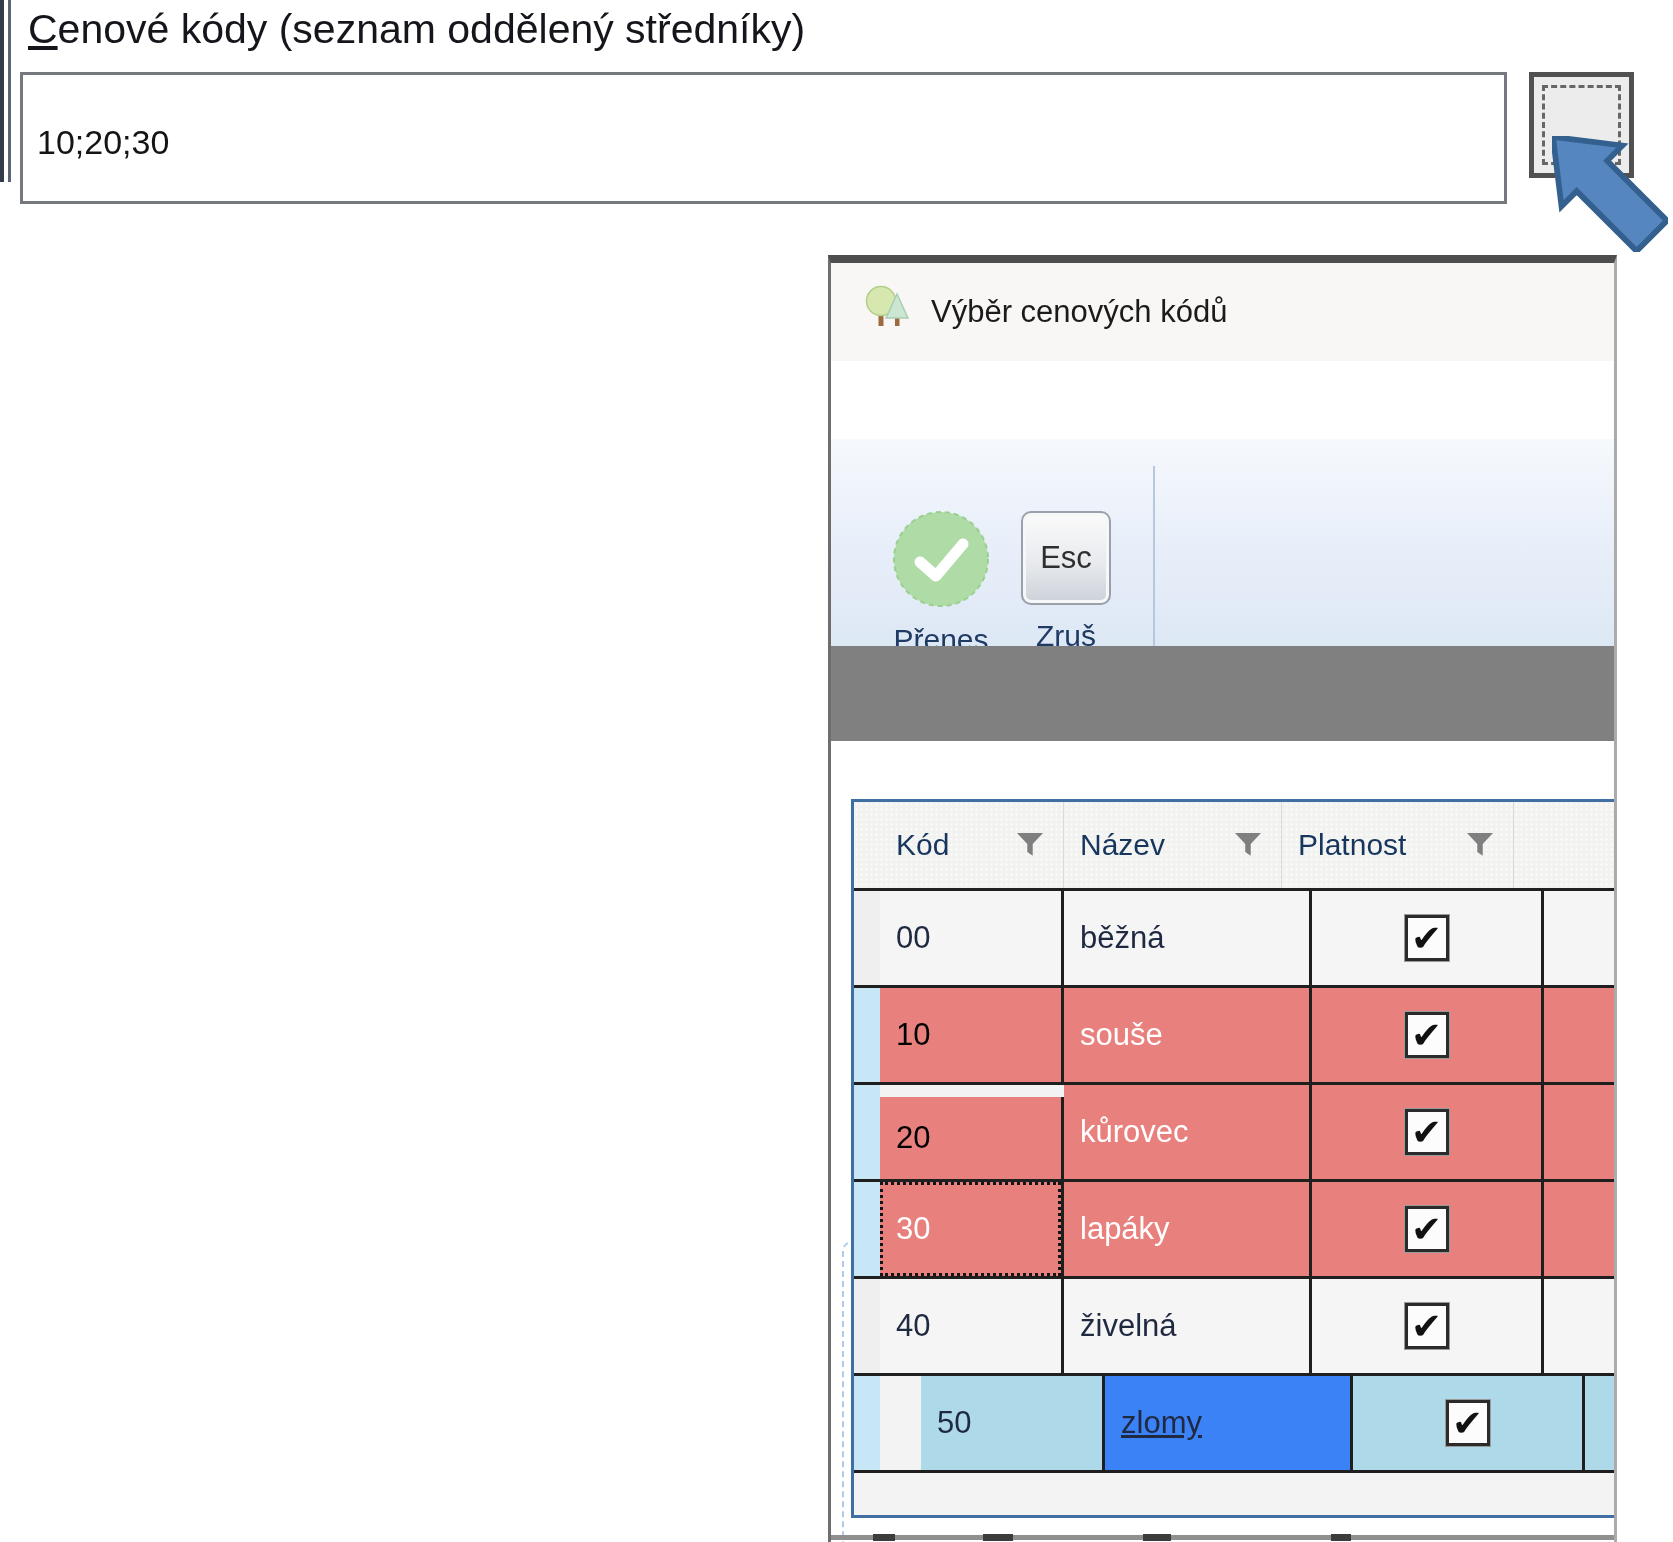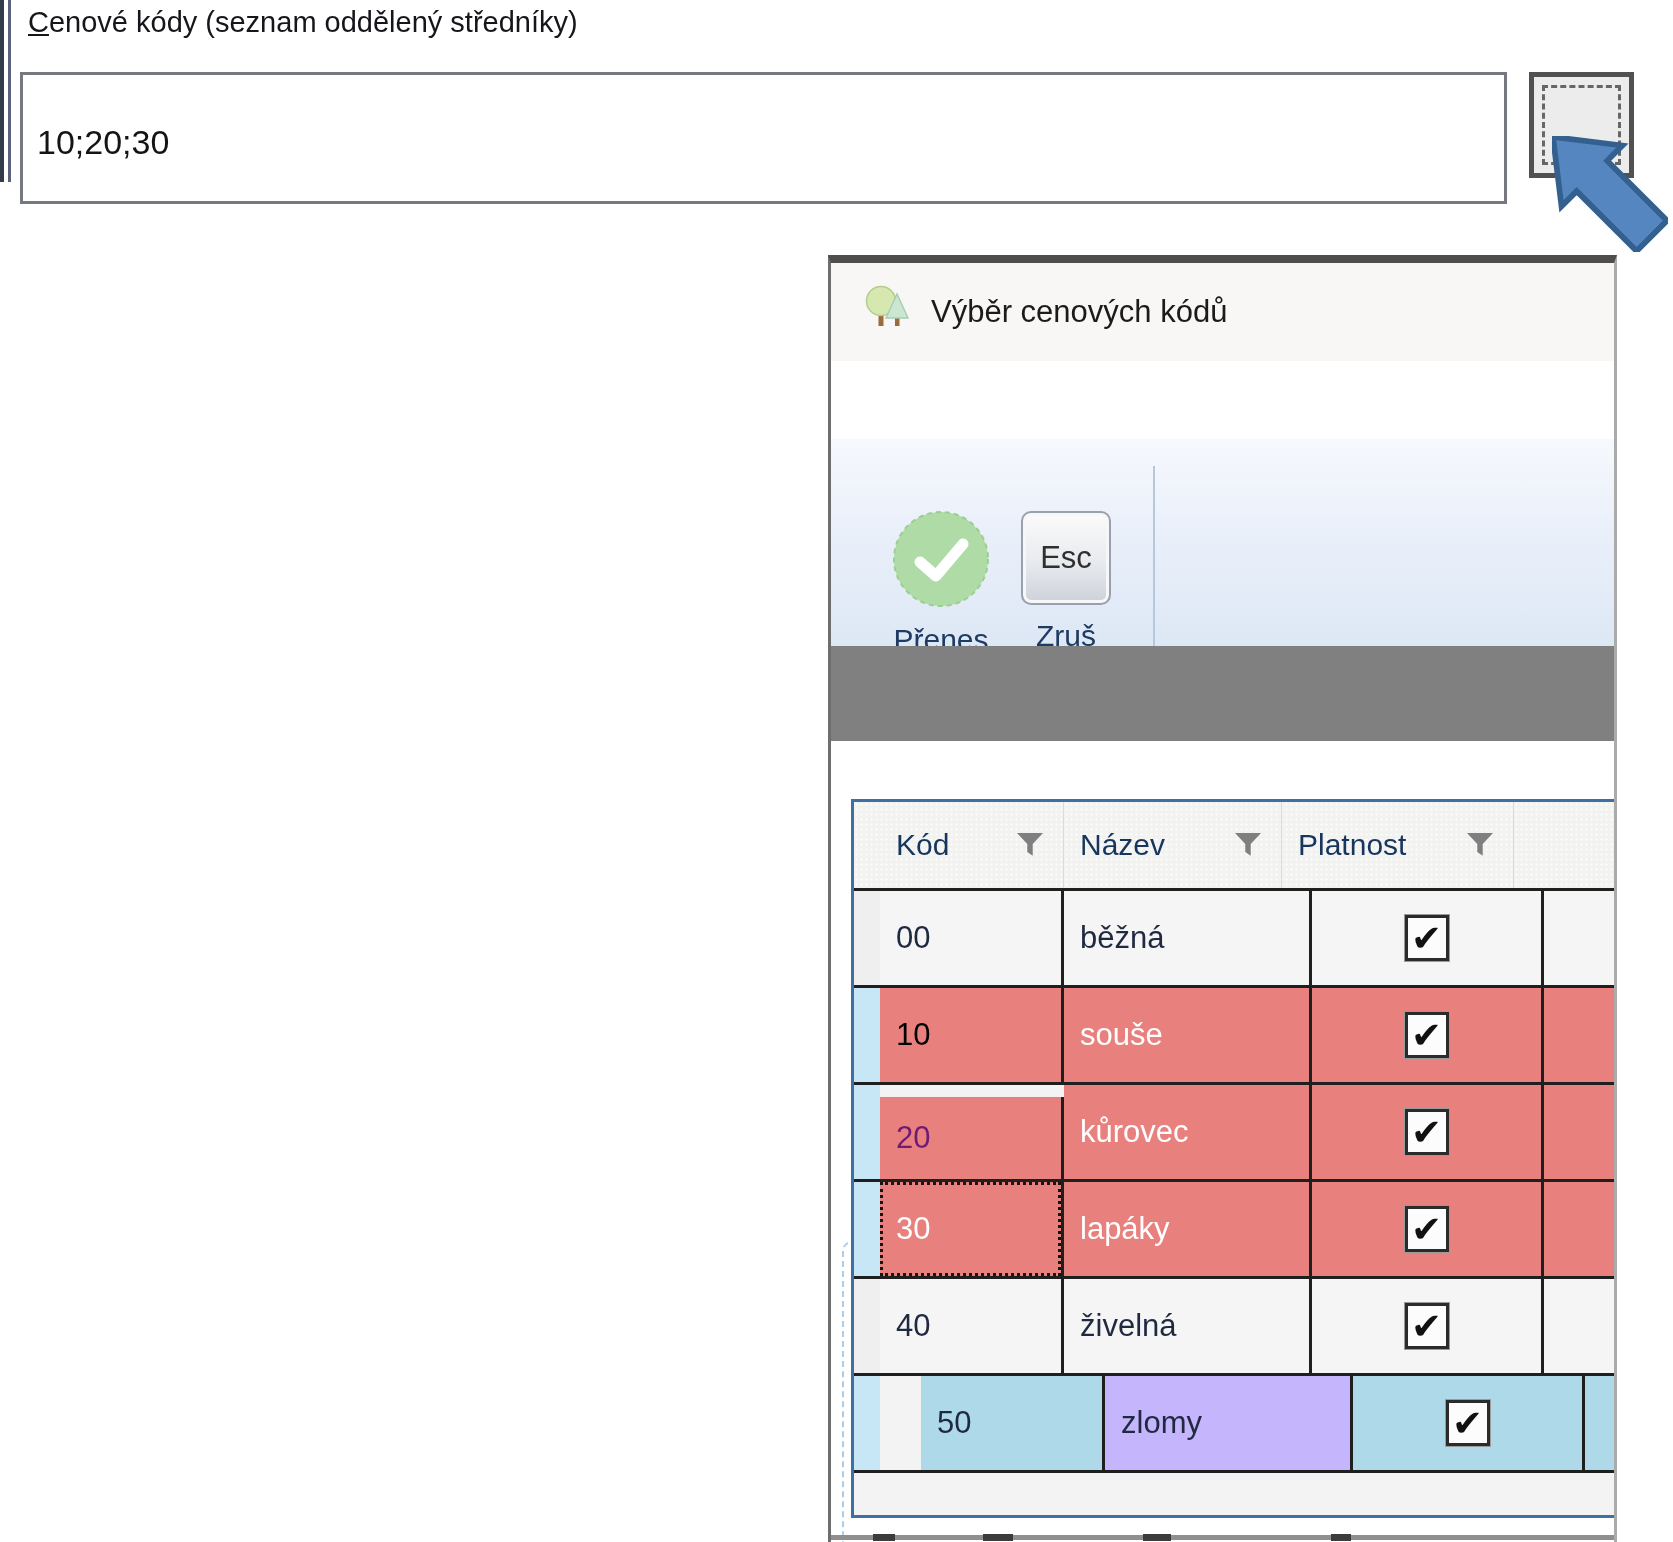--- a/index.html
+++ b/index.html
@@ -4,21 +4,21 @@
 <style>
   html,body{margin:0;padding:0;}
   body{
     width:1673px;height:1542px;position:relative;background:#ffffff;
     font-family:"Liberation Sans","DejaVu Sans",sans-serif;overflow:hidden;
     -webkit-font-smoothing:antialiased;
   }
   
   .left-bar1{position:absolute;left:0;top:0;width:4px;height:182px;background:#333a4a;}
   .left-bar2{position:absolute;left:8px;top:0;width:3px;height:182px;background:#5a6478;}
-  .form-label{position:absolute;left:28px;top:6px;font-size:29px;color:#15161c;}
+  .form-label{position:absolute;left:28px;top:6px;font-size:41px;color:#15161c;}
   .form-label u{text-decoration:underline;}
   .codes-input{
     position:absolute;left:20px;top:72px;width:1487px;height:132px;box-sizing:border-box;
     border:3px solid #75797f;background:#fff;font-family:"Liberation Sans","DejaVu Sans",sans-serif;
     font-size:34px;color:#141414;padding:8px 14px 0 14px;outline:none;display:block;
     vertical-align:top;line-height:1.2;
   }
   .browse-btn{
     position:absolute;left:1529px;top:72px;width:105px;height:106px;box-sizing:border-box;
     border:5px solid #515151;background:#ececec;padding:0;cursor:pointer;
@@ -211,21 +211,21 @@
           <div class="cell cell-strip" style="background: rgb(200, 231, 246); color: rgb(255, 255, 255);"></div>
           <div class="cell cell-kod" style="background: rgb(232, 128, 126); color: #000000;">10</div>
           <div class="cell cell-nazev" style="background: rgb(232, 128, 126); color: rgb(255, 255, 255);">souše</div>
           <div class="cell cell-platnost" style="background: rgb(232, 128, 126); color: rgb(255, 255, 255);">
             <div class="checkbox">✔</div>
           </div>
           <div class="cell cell-extra" style="background: rgb(232, 128, 126); color: rgb(255, 255, 255);"></div>
         </div>
         <div class="grow">
           <div class="cell cell-strip" style="background: rgb(200, 231, 246); color: rgb(255, 255, 255);"></div>
-          <div class="cell cell-kod" style="background: rgb(232, 128, 126); color: #701a75; margin-top: 12px;">20</div>
+          <div class="cell cell-kod" style="background: rgb(232, 128, 126); color: #000000; margin-top: 12px;">20</div>
           <div class="cell cell-nazev" style="background: rgb(232, 128, 126); color: rgb(255, 255, 255);">kůrovec</div>
           <div class="cell cell-platnost" style="background: rgb(232, 128, 126); color: rgb(255, 255, 255);">
             <div class="checkbox">✔</div>
           </div>
           <div class="cell cell-extra" style="background: rgb(232, 128, 126); color: rgb(255, 255, 255);"></div>
         </div>
         <div class="grow">
           <div class="cell cell-strip" style="background: rgb(200, 231, 246); color: rgb(255, 255, 255);"></div>
           <div class="cell cell-kod" style="background: rgb(232, 128, 126); color: rgb(255, 255, 255);">30<div class="focus-rect"></div></div>
           <div class="cell cell-nazev" style="background: rgb(232, 128, 126); color: rgb(255, 255, 255);">lapáky</div>
@@ -239,21 +239,21 @@
           <div class="cell cell-kod" style="background: rgb(245, 245, 245); color: rgb(31, 41, 64);">40</div>
           <div class="cell cell-nazev" style="background: rgb(245, 245, 245); color: rgb(31, 41, 64);">živelná</div>
           <div class="cell cell-platnost" style="background: rgb(245, 245, 245); color: rgb(31, 41, 64);">
             <div class="checkbox">✔</div>
           </div>
           <div class="cell cell-extra" style="background: rgb(245, 245, 245); color: rgb(31, 41, 64);"></div>
         </div>
         <div class="grow">
           <div class="cell cell-strip" style="background: rgb(200, 231, 246); color: rgb(31, 41, 64);"></div>
           <div class="cell cell-kod" style="background: rgb(174, 217, 232); color: rgb(31, 41, 64); margin-left: 41px;">50</div>
-          <div class="cell cell-nazev" style="background: #c4b5fd; color: rgb(31, 41, 64);">zlomy</div>
+          <div class="cell cell-nazev" style="background: #3b82f6; color: rgb(31, 41, 64); text-decoration: underline;">zlomy</div>
           <div class="cell cell-platnost" style="background: rgb(174, 217, 232); color: rgb(31, 41, 64);">
             <div class="checkbox">✔</div>
           </div>
           <div class="cell cell-extra" style="background: rgb(174, 217, 232); color: rgb(31, 41, 64);"></div>
         </div>
       </div>
   </div>
 
   <div class="bottom-line"></div>
   <div class="bseg" style="left:42px;width:22px;"></div>

